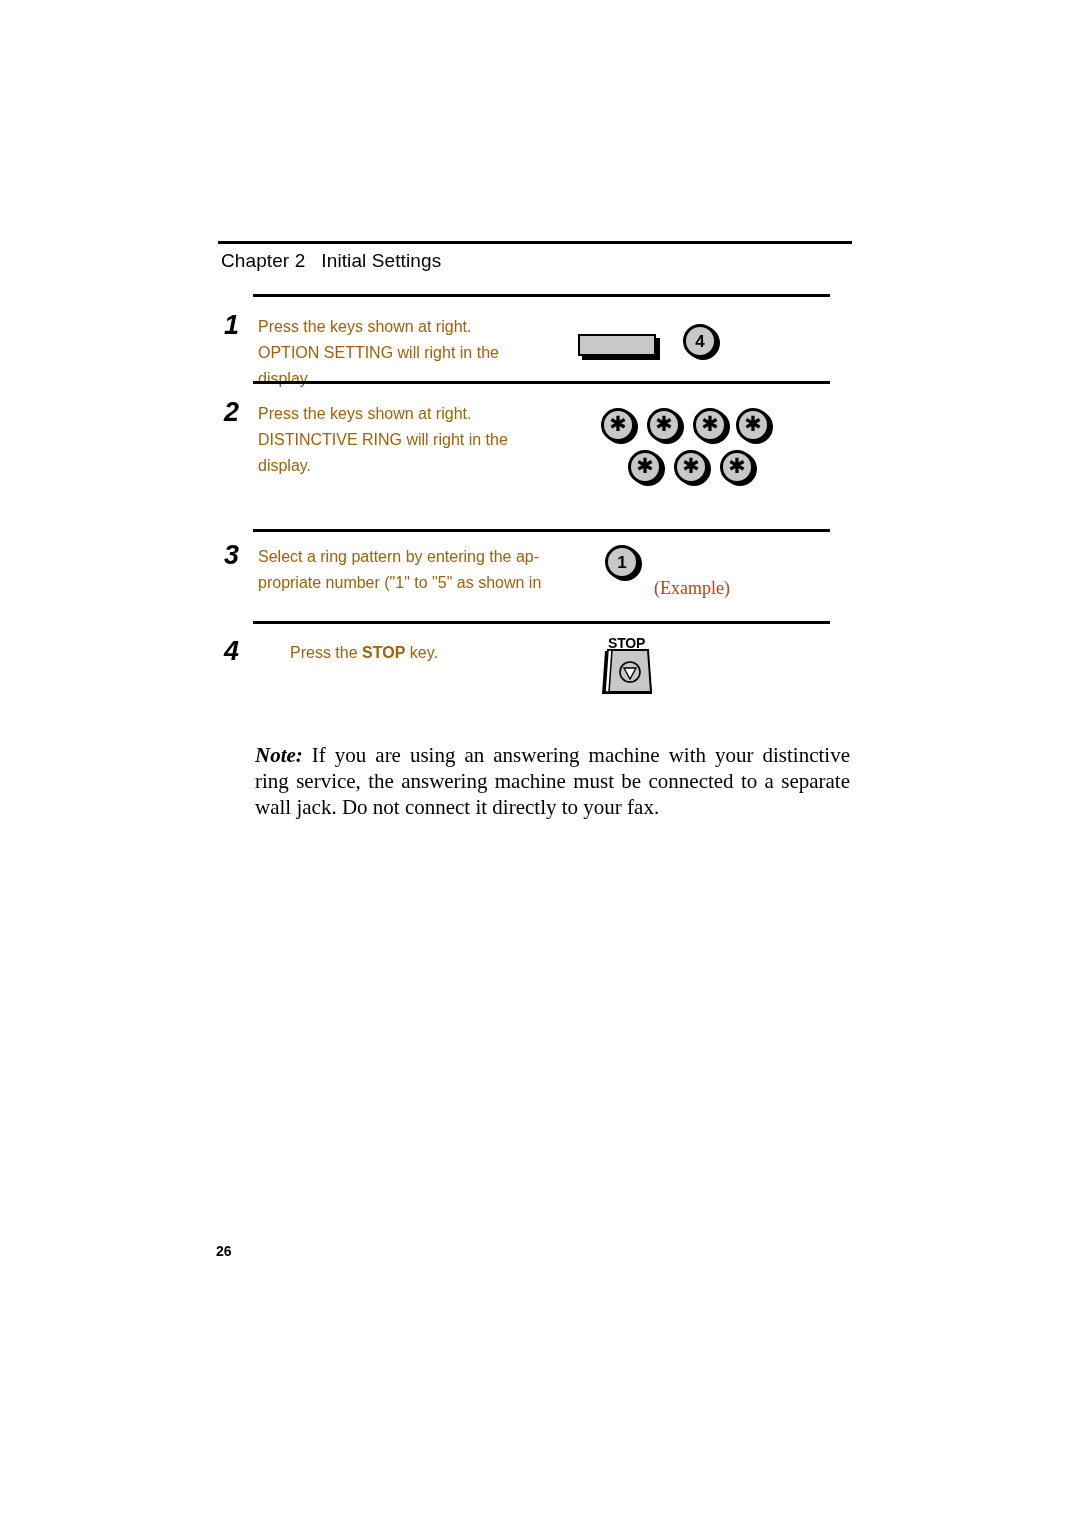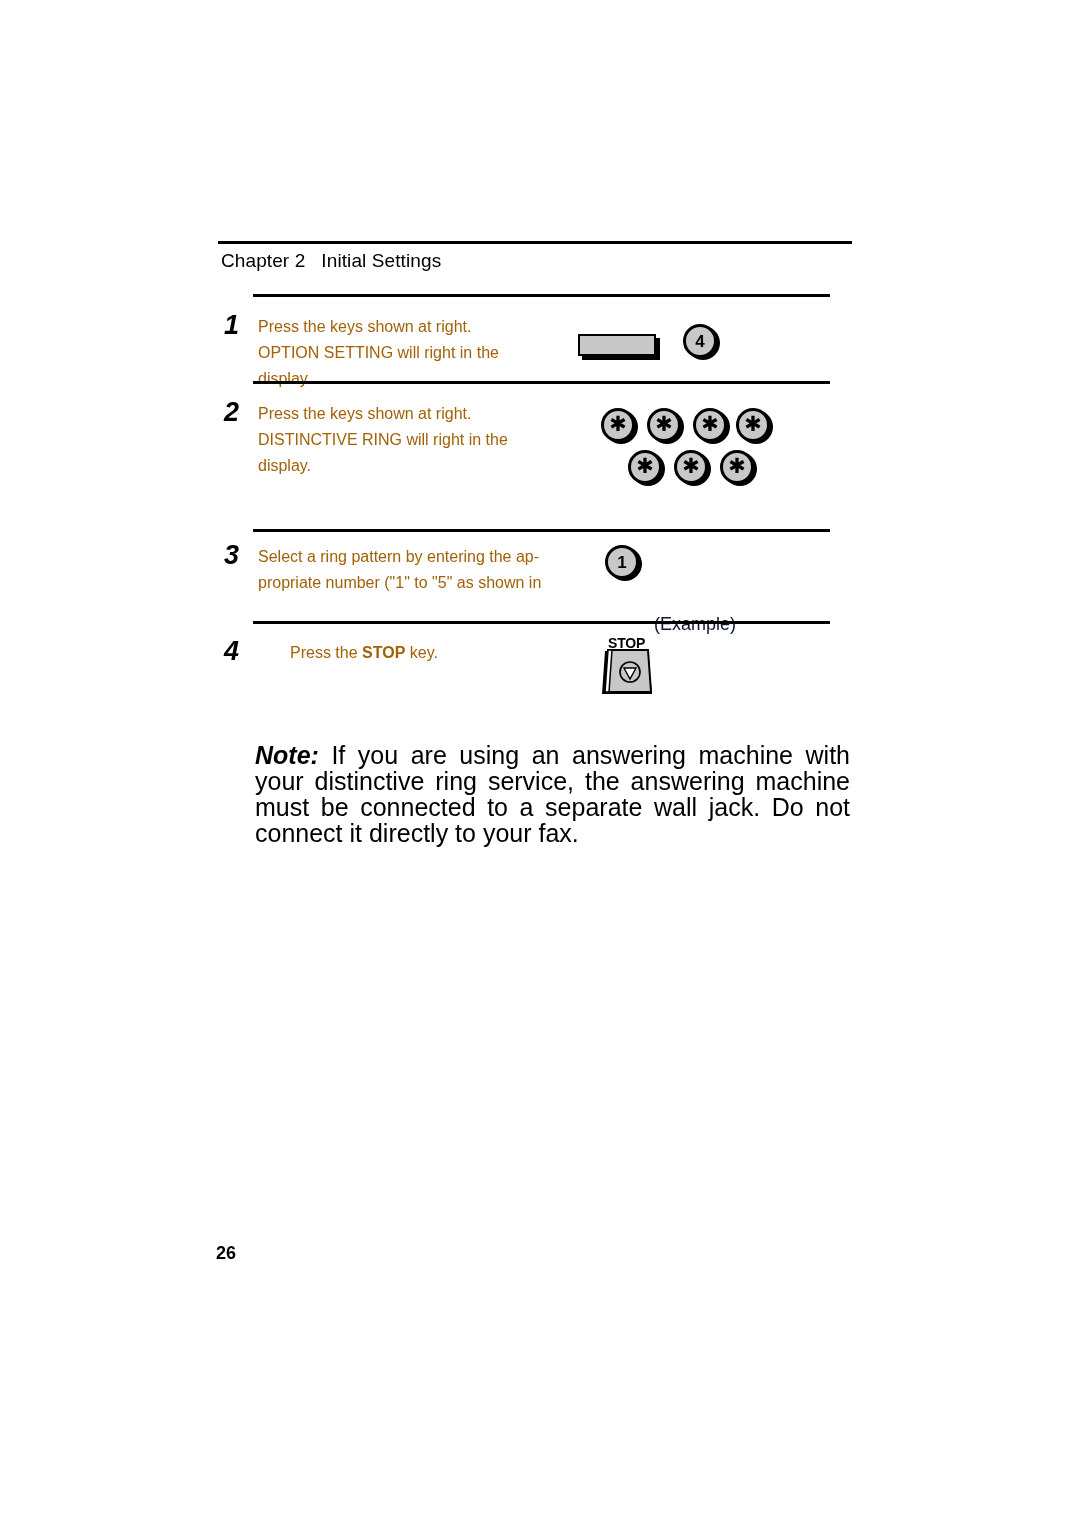--- a/index.html
+++ b/index.html
@@ -112,60 +112,59 @@
   }
   .round-key.star {
     font-family: "DejaVu Sans", sans-serif;
     font-size: 21px;
     font-weight: normal;
     padding-bottom: 2px;
   }
 
   .example-label {
     position: absolute;
-    font-family: Liberation Sans, sans-serif;
+    font-family: Liberation Serif, serif;
     font-size: 18px;
-    color: #0f172a;
+    color: #c2410c;
     white-space: nowrap;
-    margin-top: 36px;
   }
 
   
   .stop-key-wrap {
     position: absolute;
     width: 62px;
     height: 52px;
   }
   .stop-key-wrap svg { display: block; }
 
   
   .note {
     position: absolute;
     left: 255px;
     top: 742px;
     width: 595px;
-    font-family: Liberation Sans, sans-serif;
-    font-size: 25px;
+    font-family: Liberation Serif, serif;
+    font-size: 21px;
     line-height: 26px;
     text-align: justify;
     color: #000;
   }
   .note .note-kw {
     font-weight: bold;
     font-style: italic;
   }
 
   
   .folio {
     position: absolute;
     left: 216px;
     top: 1243px;
     font-family: "Liberation Sans", "DejaVu Sans", sans-serif;
     font-weight: bold;
-    font-size: 18px;
+    font-size: 14px;
     color: #000;
     text-align: right;
   }
 </style>
 </head>
 <body>
 
 <div class="page">
 
   <div class="header-rule"></div>

